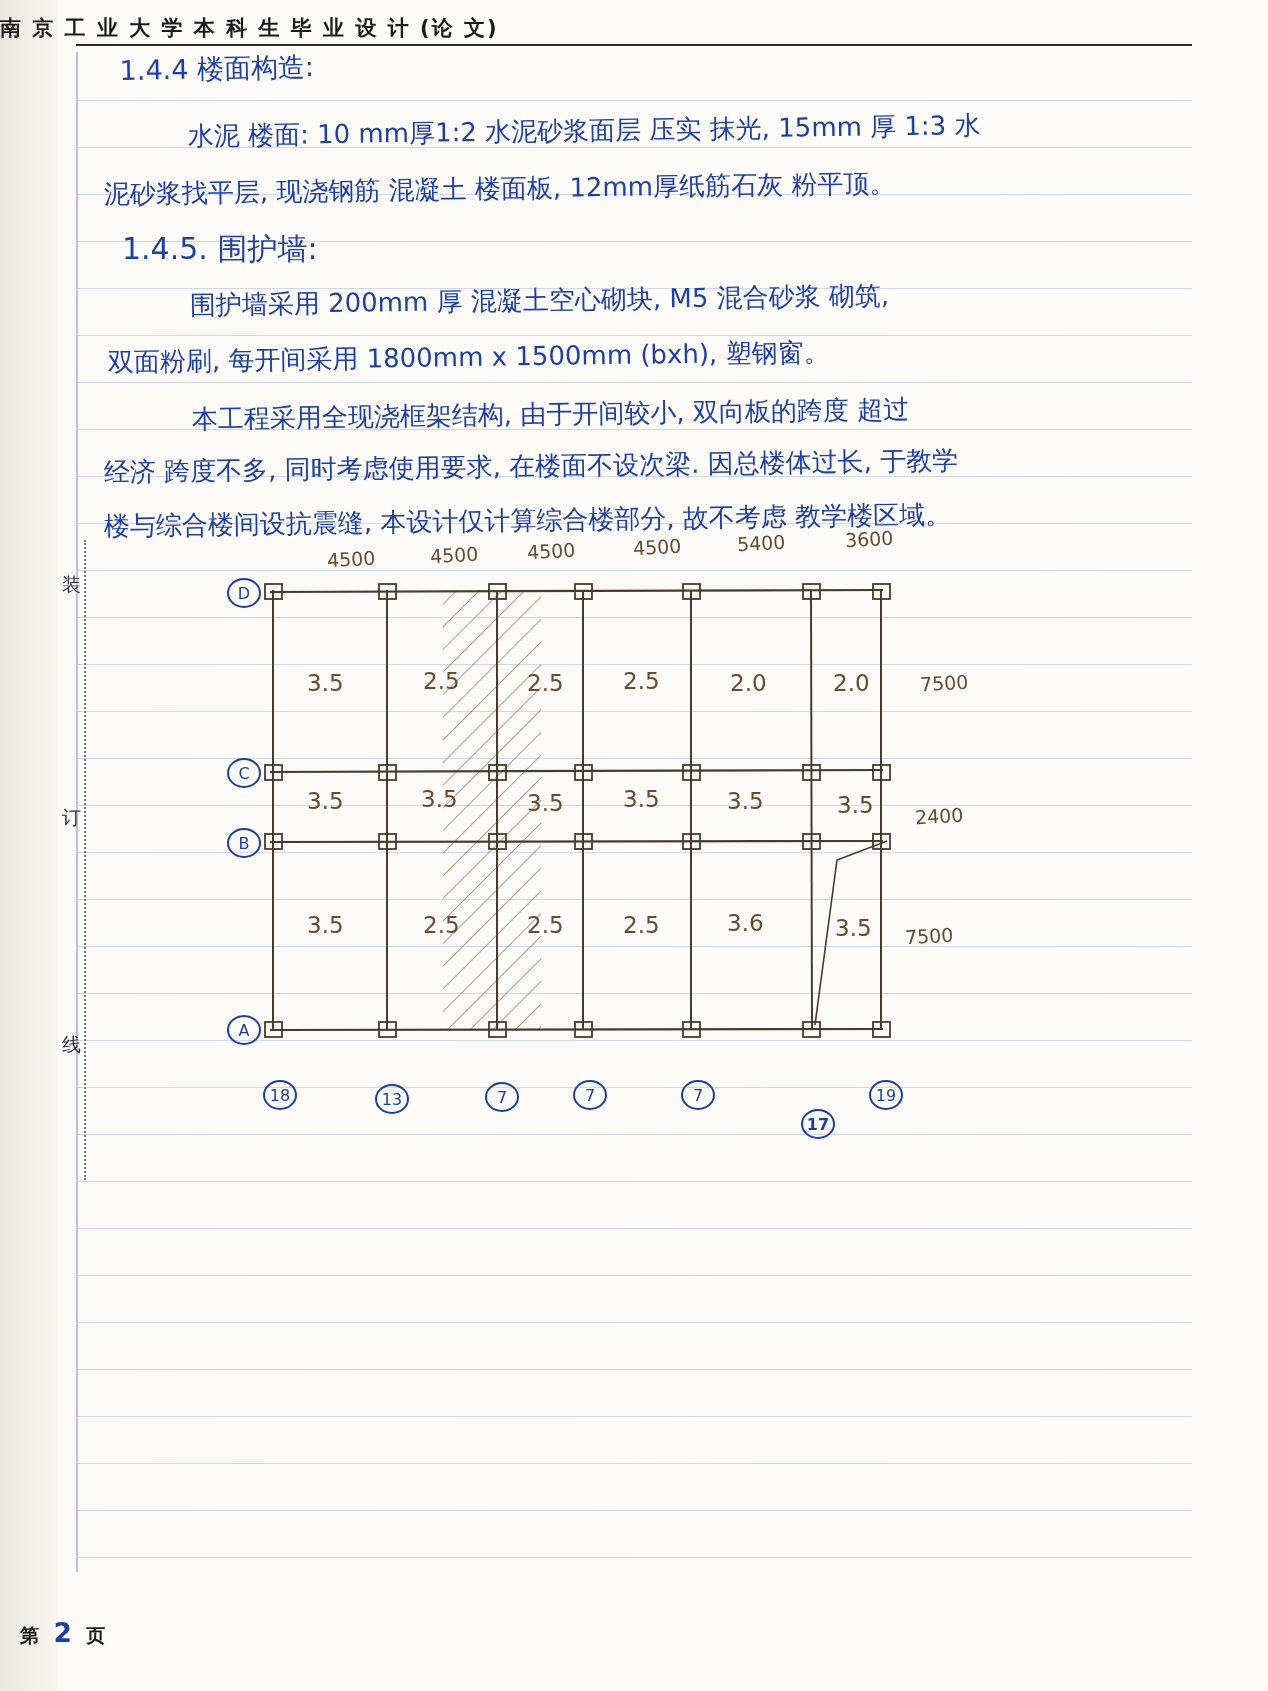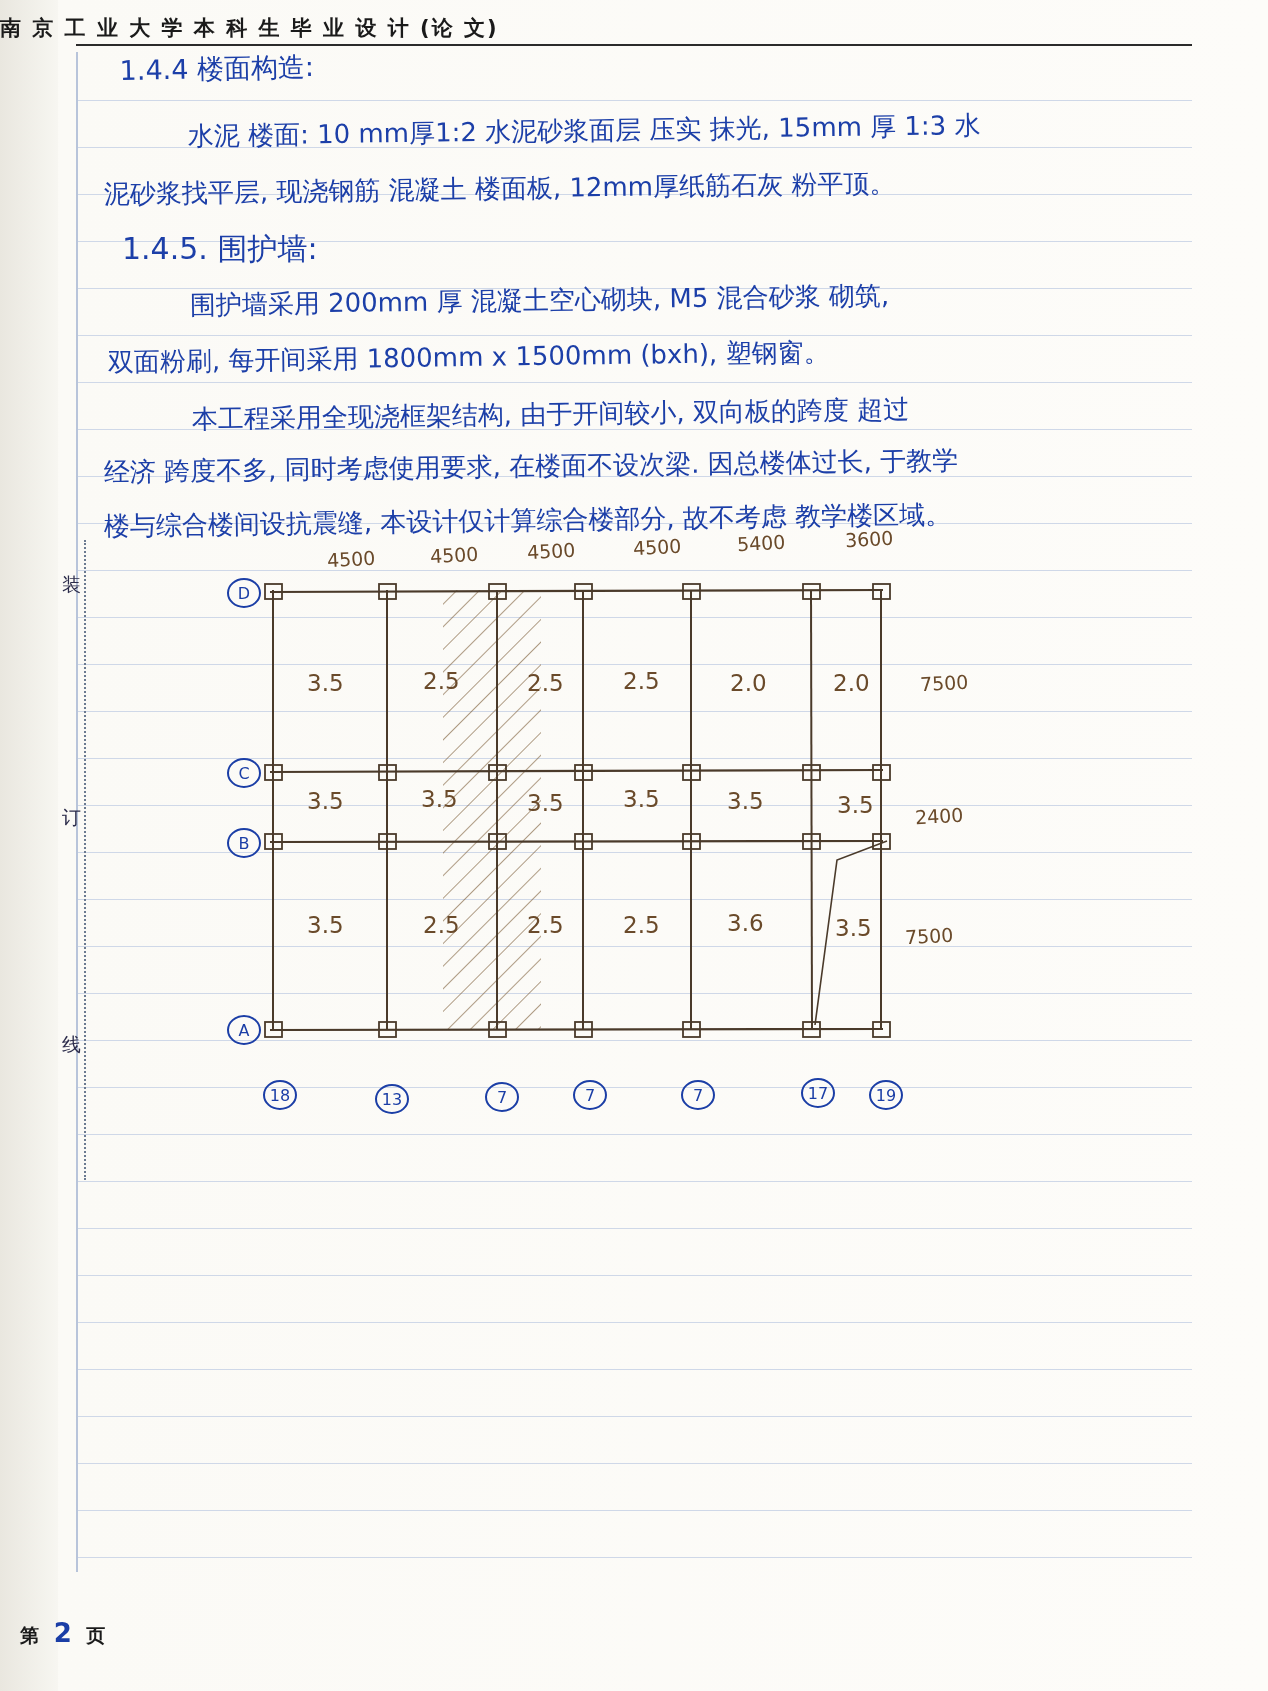--- a/index.html
+++ b/index.html
@@ -237,21 +237,21 @@
     <div class="bubble" style="left:12px; top:18px;">D</div>
     <div class="bubble" style="left:12px; top:198px;">C</div>
     <div class="bubble" style="left:12px; top:268px;">B</div>
     <div class="bubble" style="left:12px; top:455px;">A</div>
 
     <div class="bubble" style="left:48px; top:520px;">18</div>
     <div class="bubble" style="left:160px; top:524px;">13</div>
     <div class="bubble" style="left:270px; top:522px;">7</div>
     <div class="bubble" style="left:358px; top:520px;">7</div>
     <div class="bubble" style="left:466px; top:520px;">7</div>
-    <div class="bubble" style="left:586px; top:518px;">17</div>
+    <div class="bubble" style="left:586px; top:549px;font-weight:bold;">17</div>
     <div class="bubble" style="left:654px; top:520px;">19</div>
 
     <div class="celltext" style="left:92px; top:110px;">3.5</div>
     <div class="celltext" style="left:208px; top:108px;">2.5</div>
     <div class="celltext" style="left:312px; top:110px;">2.5</div>
     <div class="celltext" style="left:408px; top:108px;">2.5</div>
     <div class="celltext" style="left:515px; top:110px;">2.0</div>
     <div class="celltext" style="left:618px; top:110px;">2.0</div>
 
     <div class="celltext" style="left:92px; top:228px;">3.5</div>

